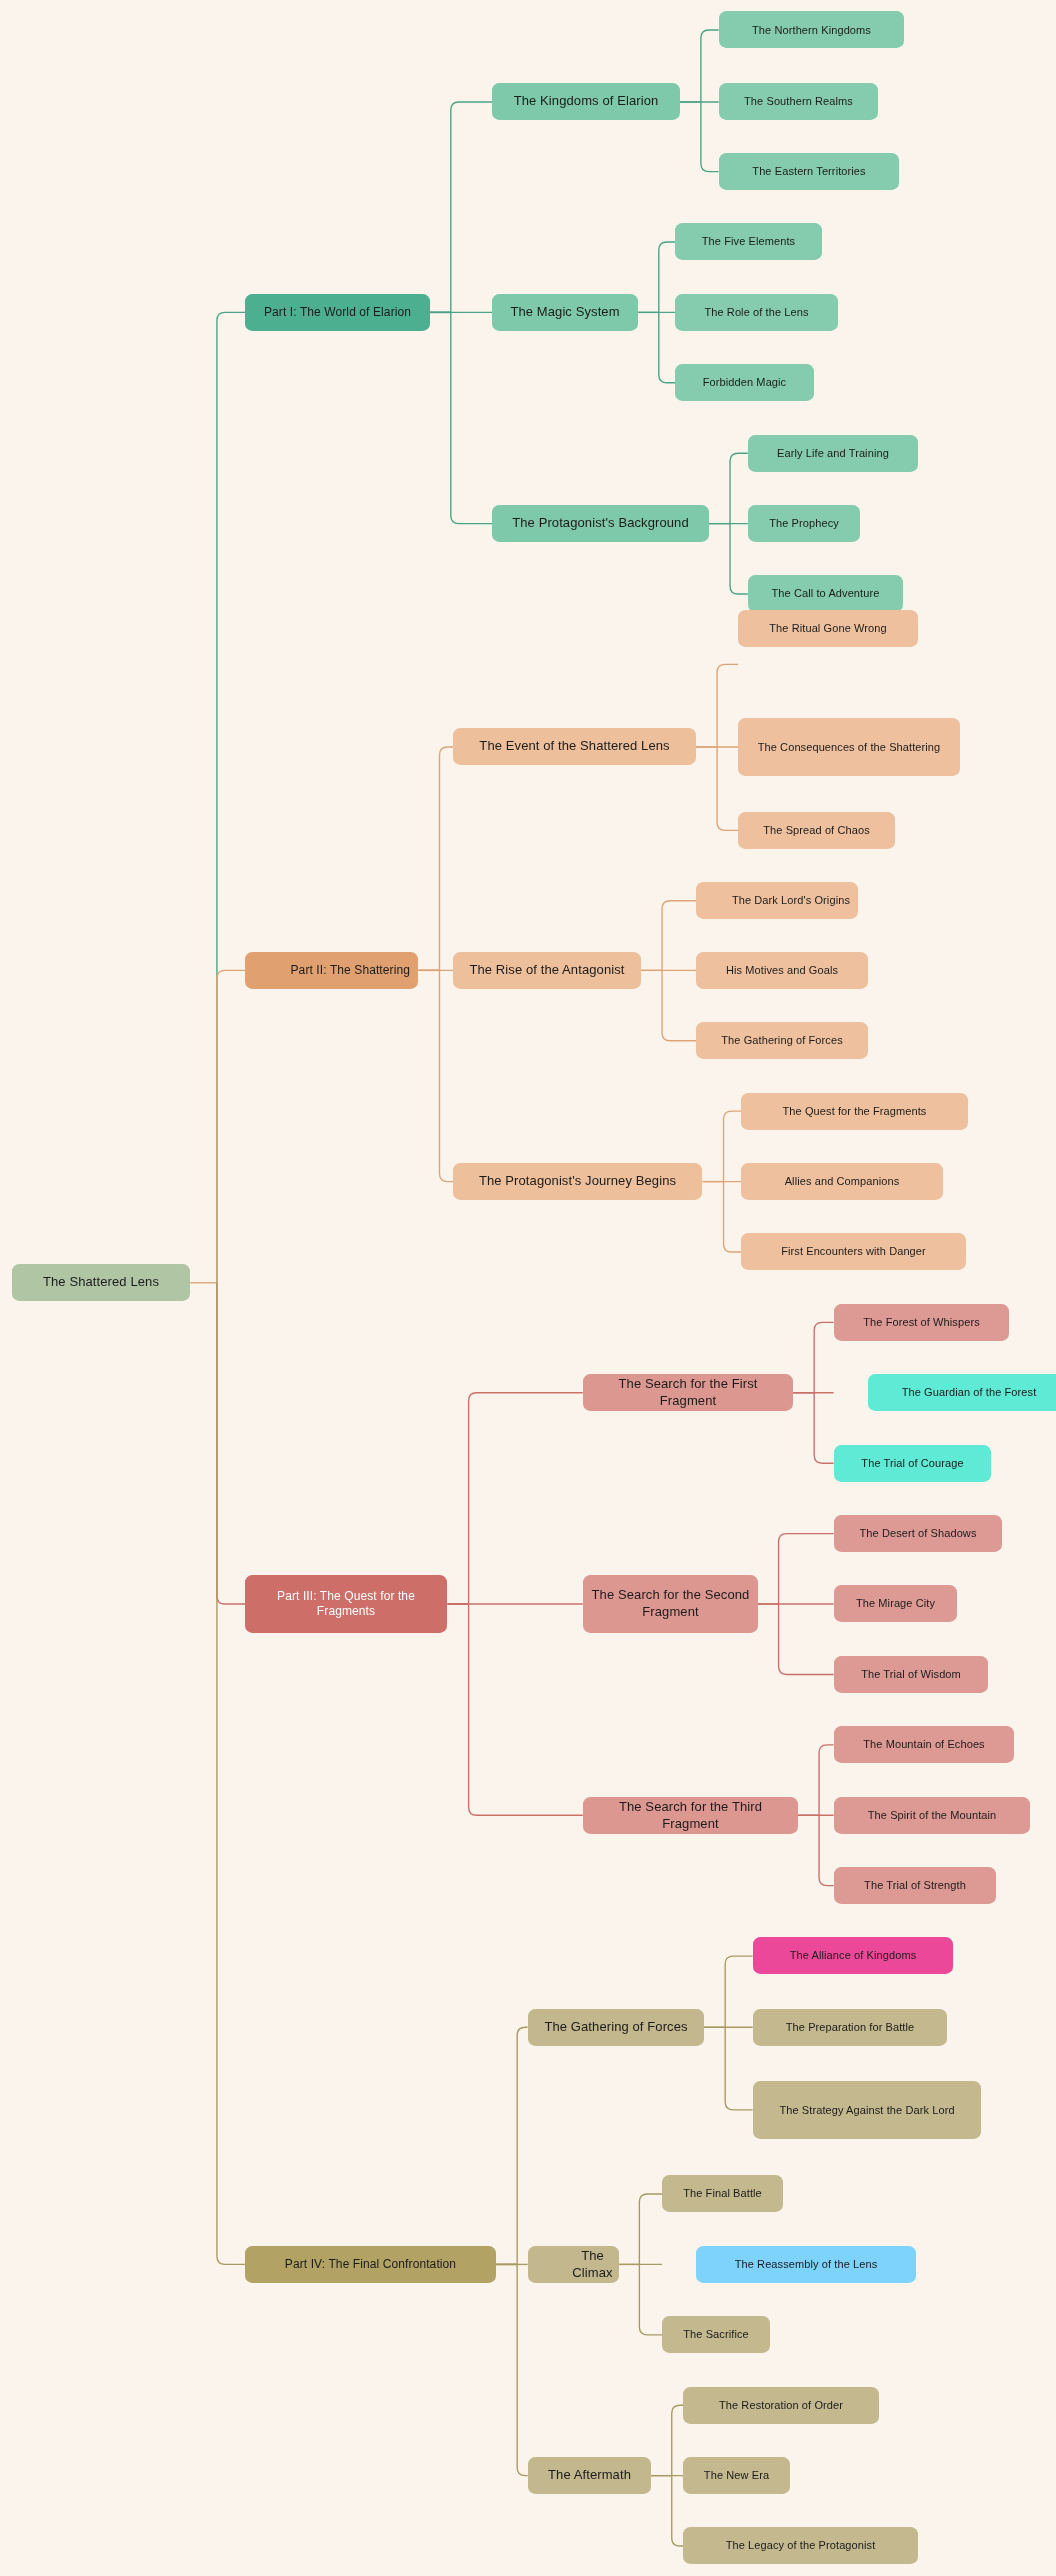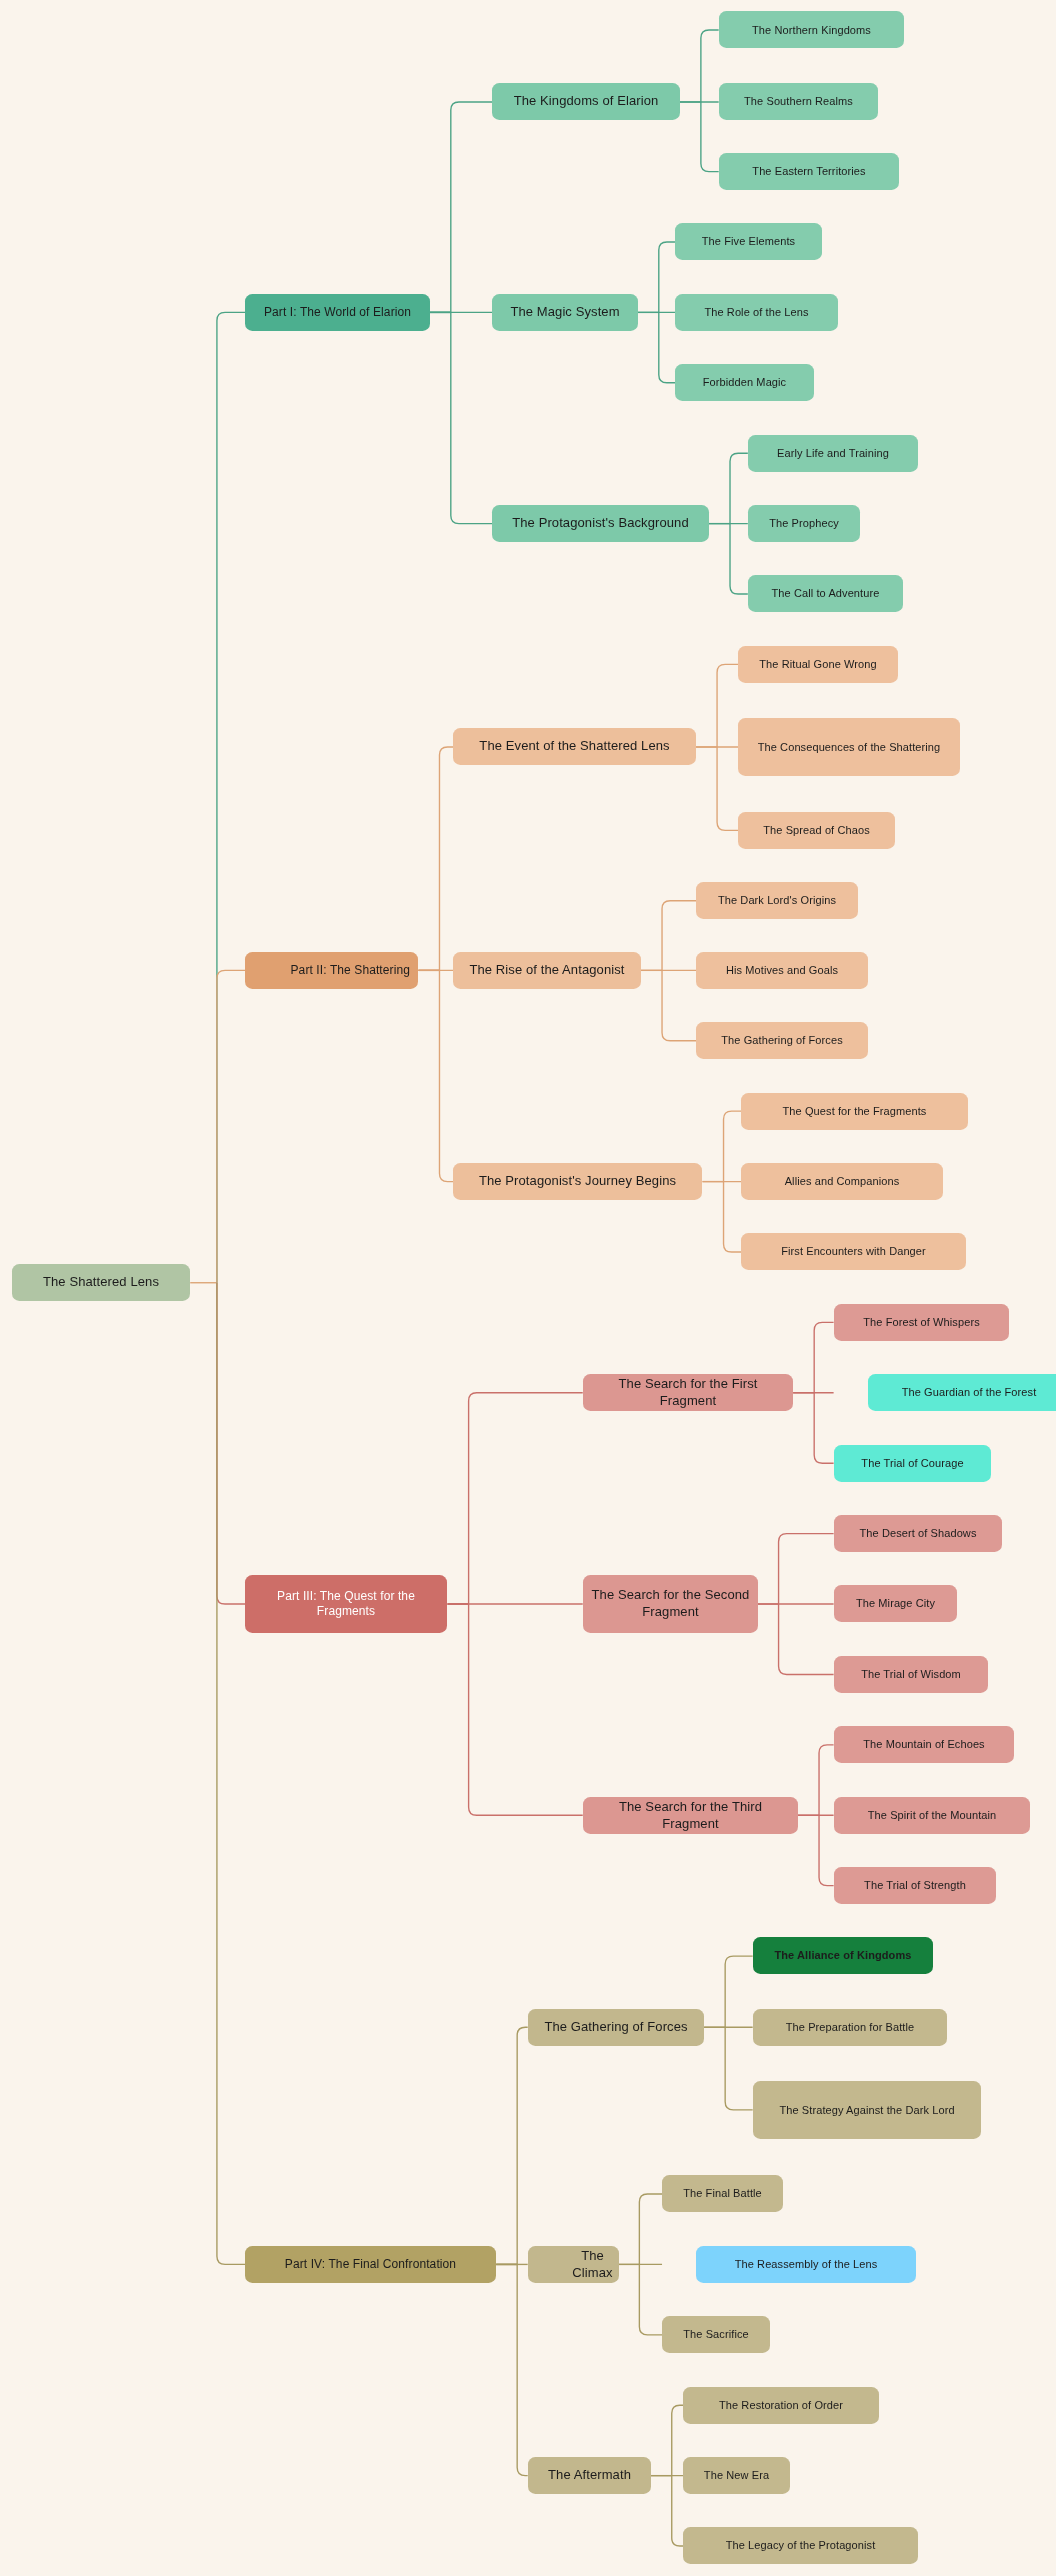--- a/index.html
+++ b/index.html
@@ -153,33 +153,33 @@
       </div>
       <div class="node l3" style="left: 748px; top: 575px; width: 155px; height: 37px; background: rgb(132, 204, 173);">
         <span>The Call to Adventure</span>
       </div>
       <div class="node l1" style="left: 245px; top: 952px; width: 173px; height: 37px; background: rgb(224, 160, 112); justify-content: flex-end;">
         <span>Part II: The Shattering</span>
       </div>
       <div class="node l2" style="left: 453px; top: 728px; width: 243px; height: 37px; background: rgb(237, 191, 155);">
         <span>The Event of the Shattered Lens</span>
       </div>
-      <div class="node l3" style="left: 738px; top: 646px; width: 160px; height: 37px; background: rgb(238, 192, 157);">
+      <div class="node l3" style="left: 738px; top: 610px; width: 180px; height: 37px; background: rgb(238, 192, 157);">
         <span>The Ritual Gone Wrong</span>
       </div>
       <div class="node l3" style="left: 738px; top: 718px; width: 222px; height: 58px; background: rgb(238, 192, 157);">
         <span>The Consequences of the Shattering</span>
       </div>
       <div class="node l3" style="left: 738px; top: 812px; width: 157px; height: 37px; background: rgb(238, 192, 157);">
         <span>The Spread of Chaos</span>
       </div>
       <div class="node l2" style="left: 453px; top: 952px; width: 188px; height: 37px; background: rgb(237, 191, 155);">
         <span>The Rise of the Antagonist</span>
       </div>
-      <div class="node l3" style="left: 696px; top: 882px; width: 162px; height: 37px; background: rgb(238, 192, 157);">
+      <div class="node l3" style="left: 696px; top: 882px; width: 162px; height: 37px; background: rgb(238, 192, 157); justify-content: flex-end;">
         <span>The Dark Lord's Origins</span>
       </div>
       <div class="node l3" style="left: 696px; top: 952px; width: 172px; height: 37px; background: rgb(238, 192, 157);">
         <span>His Motives and Goals</span>
       </div>
       <div class="node l3" style="left: 696px; top: 1022px; width: 172px; height: 37px; background: rgb(238, 192, 157);">
         <span>The Gathering of Forces</span>
       </div>
       <div class="node l2" style="left: 453px; top: 1163px; width: 249px; height: 37px; background: rgb(237, 191, 155);">
         <span>The Protagonist's Journey Begins</span>
@@ -231,21 +231,21 @@
       </div>
       <div class="node l3" style="left: 834px; top: 1867px; width: 162px; height: 37px; background: rgb(221, 154, 148);">
         <span>The Trial of Strength</span>
       </div>
       <div class="node l1" style="left: 245px; top: 2246px; width: 251px; height: 37px; background: rgb(178, 162, 100);">
         <span>Part IV: The Final Confrontation</span>
       </div>
       <div class="node l2" style="left: 528px; top: 2009px; width: 176px; height: 37px; background: rgb(194, 183, 141);">
         <span>The Gathering of Forces</span>
       </div>
-      <div class="node l3" style="left: 753px; top: 1937px; width: 180px; height: 37px; background: #15803d; font-weight: bold;">
+      <div class="node l3" style="left: 753px; top: 1937px; width: 200px; height: 37px; background: #ec4899;">
         <span>The Alliance of Kingdoms</span>
       </div>
       <div class="node l3" style="left: 753px; top: 2009px; width: 194px; height: 37px; background: rgb(195, 184, 142);">
         <span>The Preparation for Battle</span>
       </div>
       <div class="node l3" style="left: 753px; top: 2081px; width: 228px; height: 58px; background: rgb(195, 184, 142);">
         <span>The Strategy Against the Dark Lord</span>
       </div>
       <div class="node l2" style="left: 528px; top: 2246px; width: 91px; height: 37px; background: rgb(194, 183, 141); padding-left: 46px;">
         <span>The Climax</span>

